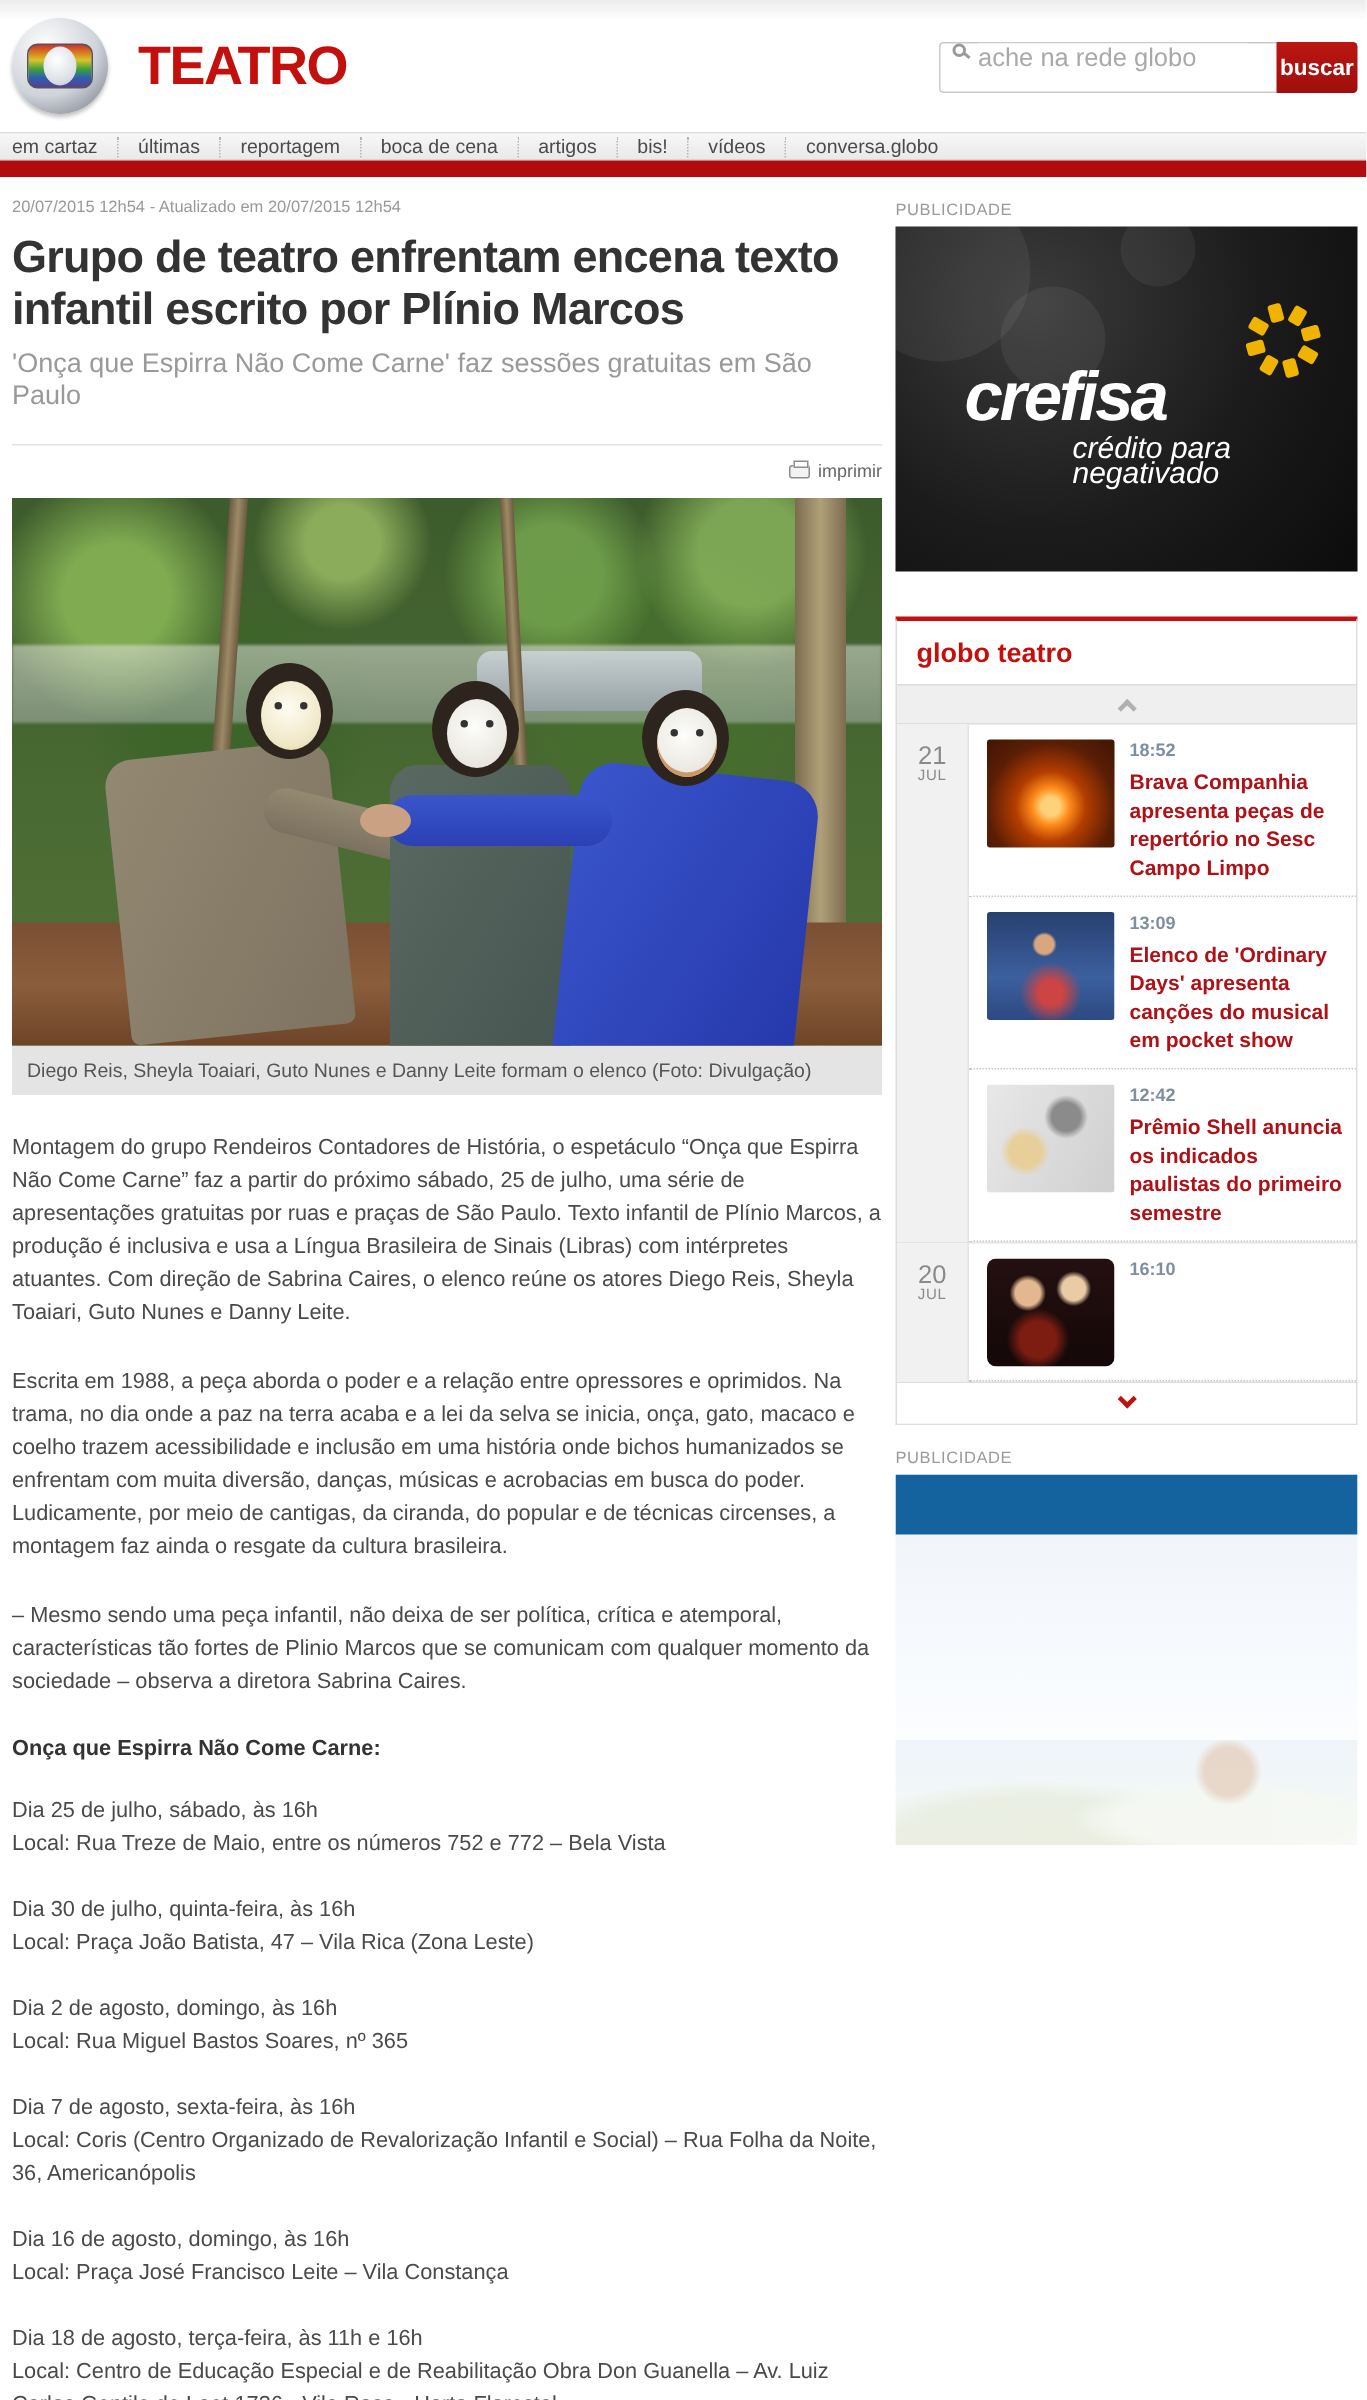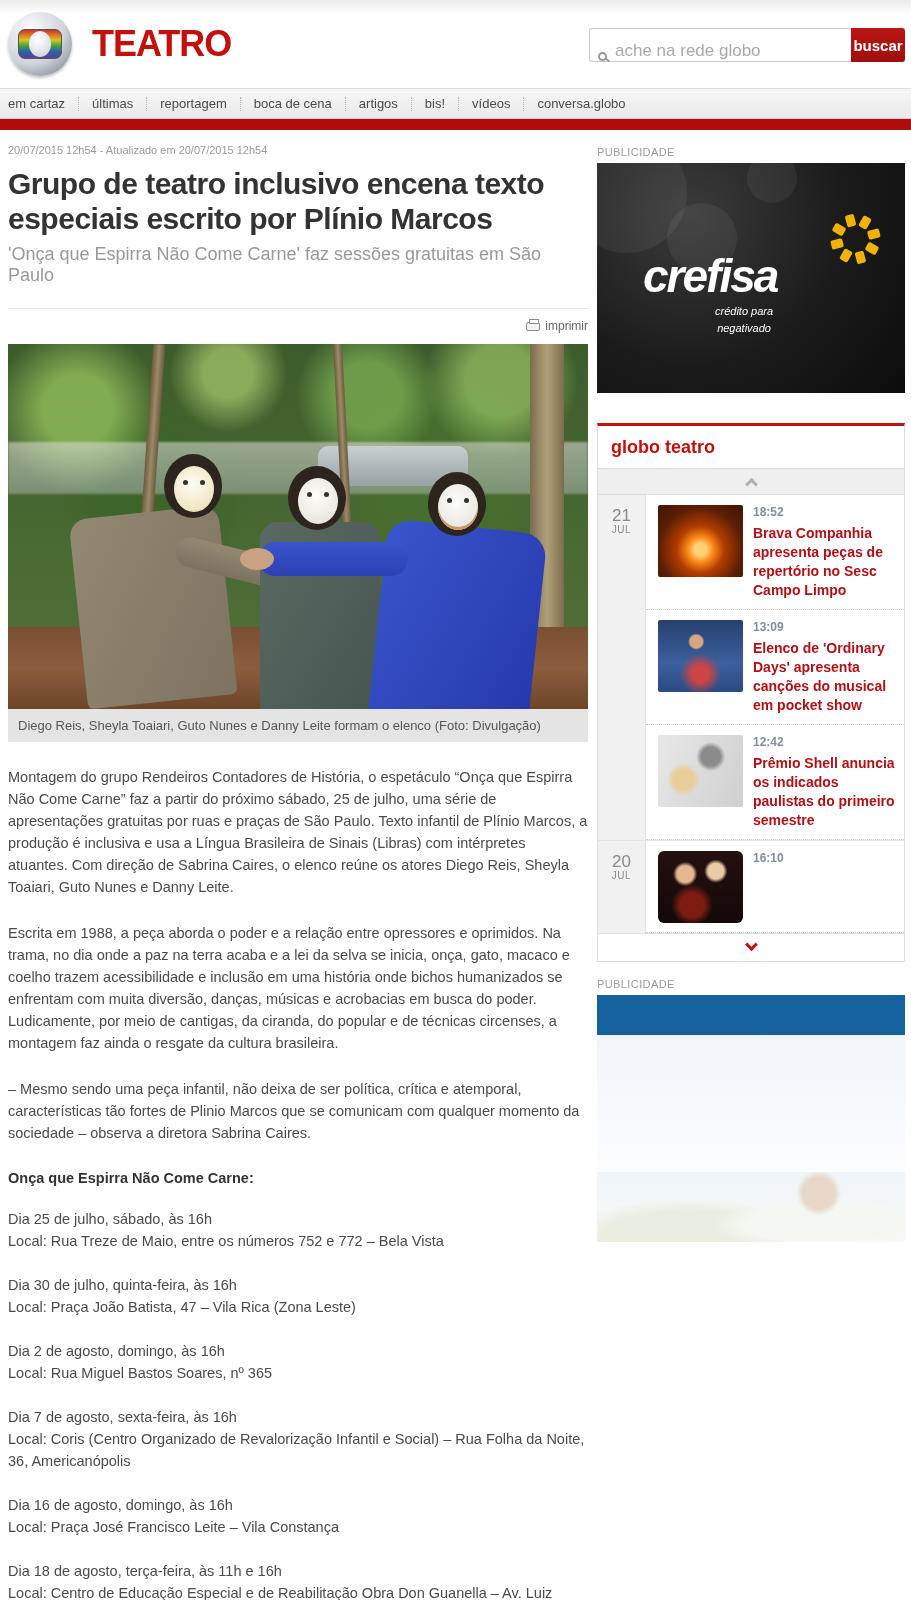--- a/index.html
+++ b/index.html
@@ -23,35 +23,35 @@
     overflow:hidden; border:1px solid #555;
   }
   .globe .lens {
     position:absolute; left:50%; top:50%; transform:translate(-50%,-50%);
     width:22px; height:26px; border-radius:50%;
     background:radial-gradient(circle at 40% 35%, #ffffff, #d9dde3 70%, #b9bec7 100%);
   }
   .brand { font-size:36px; font-weight:bold; color:#c4100c; letter-spacing:-1px; margin-left:20px; }
   .search { position:absolute; right:6px; top:28px; display:flex; }
   .search-box {
-    width:262px; height:34px; border:1px solid #c9c9c9; border-right:none;
-    border-radius:3px 0 0 3px; background:#fff; display:flex; align-items:flex-end; padding:0 8px;
+    width:225px; height:34px; border:1px solid #c9c9c9; border-right:none;
+    border-radius:3px 0 0 3px; background:#fff; display:flex; align-items:flex-start; padding:0 8px;
   }
   .mag { width:9px; height:9px; border:2px solid #9a9a9a; border-radius:50%; position:relative; flex:none; }
   .mag::after { content:""; position:absolute; width:5px; height:2px; background:#9a9a9a; right:-5px; bottom:-2px; transform:rotate(40deg); }
   .search-input { border:none; outline:none; font-size:17px; color:#555; margin-left:8px; width:180px; font-family:"Liberation Sans",sans-serif; }
   .search-input::placeholder { color:#a9a9a9; }
   .btn-buscar {
     width:54px; height:34px; background:linear-gradient(#bb1612,#9f0f0c); color:#fff;
     font-weight:bold; font-size:15px; border:none; border-radius:0 3px 3px 0; cursor:pointer;
     font-family:"Liberation Sans",sans-serif;
   }
   
   .nav {
-    height:31px; background:linear-gradient(#f7f7f7,#e9e9e9);
+    height:19px; background:linear-gradient(#f7f7f7,#e9e9e9);
     border-top:1px solid #ddd; border-bottom:1px solid #d5d5d5;
     display:flex; align-items:center; padding-left:8px;text-align:right;
   }
   .nav-item { font-size:13px; color:#4a4a4a; padding:0 13px; cursor:pointer; white-space:nowrap; }
   .nav-item:first-child { padding-left:0; }
   .nav-sep { width:0; height:14px; border-left:1px dotted #b5b5b5; }
   .redbar { height:11px; background:#b20b0e; }
   
   .content { display:flex; padding:0 6px 0 8px; }
   .article { width:580px; flex:none; }
@@ -105,21 +105,21 @@
   .para { font-size:14.5px; line-height:22px; color:#4a4a4a; margin-top:24px; }
   .sched-head { font-size:14.5px; font-weight:bold; color:#333; margin-top:26px; }
   .sched-item { font-size:14.5px; line-height:22px; color:#4a4a4a; margin-top:22px; }
   
   .pub-label { font-size:11px; color:#9a9a9a; letter-spacing:.4px; margin:16px 0 5px; }
   .ad-crefisa { width:308px; height:230px; position:relative; overflow:hidden;
     background:radial-gradient(circle at 30% 22%, #3b3b3b, #1b1b1b 55%, #0c0c0c 100%); }
   .bubble { position:absolute; border-radius:50%; background:rgba(255,255,255,.06); }
   .crefisa-logo { position:absolute; left:46px; top:86px; color:#fff; font-style:italic; font-weight:bold;
     font-size:46px; letter-spacing:-2px; }
-  .crefisa-tag { position:absolute; left:118px; top:140px; color:#fff; font-style:italic; font-size:11px; line-height:17px;text-align:center; }
+  .crefisa-tag { position:absolute; left:118px; top:140px; color:#fff; font-style:italic; font-size:20px; line-height:17px; }
   .burst { position:absolute; left:232px; top:50px; width:50px; height:50px; }
   .burst i { position:absolute; left:22px; top:20px; width:9px; height:12px; background:#f0b400; border-radius:2px; }
   
   .widget { margin-top:30px; border:1px solid #ddd; border-top:3px solid #c4100c; background:#fff; }
   .widget-title { font-size:18px; font-weight:bold; color:#c4100c; padding:11px 13px 10px; }
   .scroll-strip { height:26px; background:#efefef; border-top:1px solid #ddd; display:flex; align-items:center; justify-content:center; cursor:pointer; }
   .chev { display:inline-block; width:9px; height:9px; border:solid #b0b0b0; border-width:0 3px 3px 0; }
   .chev.up { transform:rotate(-135deg) translate(-2px,-2px); }
   .chev.down { border-color:#c4100c; transform:rotate(45deg) translate(-2px,-2px); }
   .scroll-strip.bottom { background:#fff; border-top:1px solid #ddd; height:28px; }
@@ -197,21 +197,21 @@
     <span class="nav-item">vídeos</span>
     <span class="nav-sep"></span>
     <span class="nav-item">conversa.globo</span>
   </div>
 <div class="redbar"></div>
 
 <div class="content">
 
   <div class="article">
     <div class="timestamp">20/07/2015 12h54 - Atualizado em 20/07/2015 12h54</div>
-    <h1 class="title">Grupo de teatro inclusivo encena texto especiais escrito por Plínio Marcos</h1>
+    <h1 class="title">Grupo de teatro enfrentam encena texto infantil escrito por Plínio Marcos</h1>
     <div class="subtitle">'Onça que Espirra Não Come Carne' faz sessões gratuitas em São Paulo</div>
     <hr class="rule">
     <div class="printrow">
       <span class="print-ic"></span>
       <span class="print-label">imprimir</span>
     </div>
 
     <div class="photo">
       <div class="foliage"></div>
       <div class="wall"></div>

